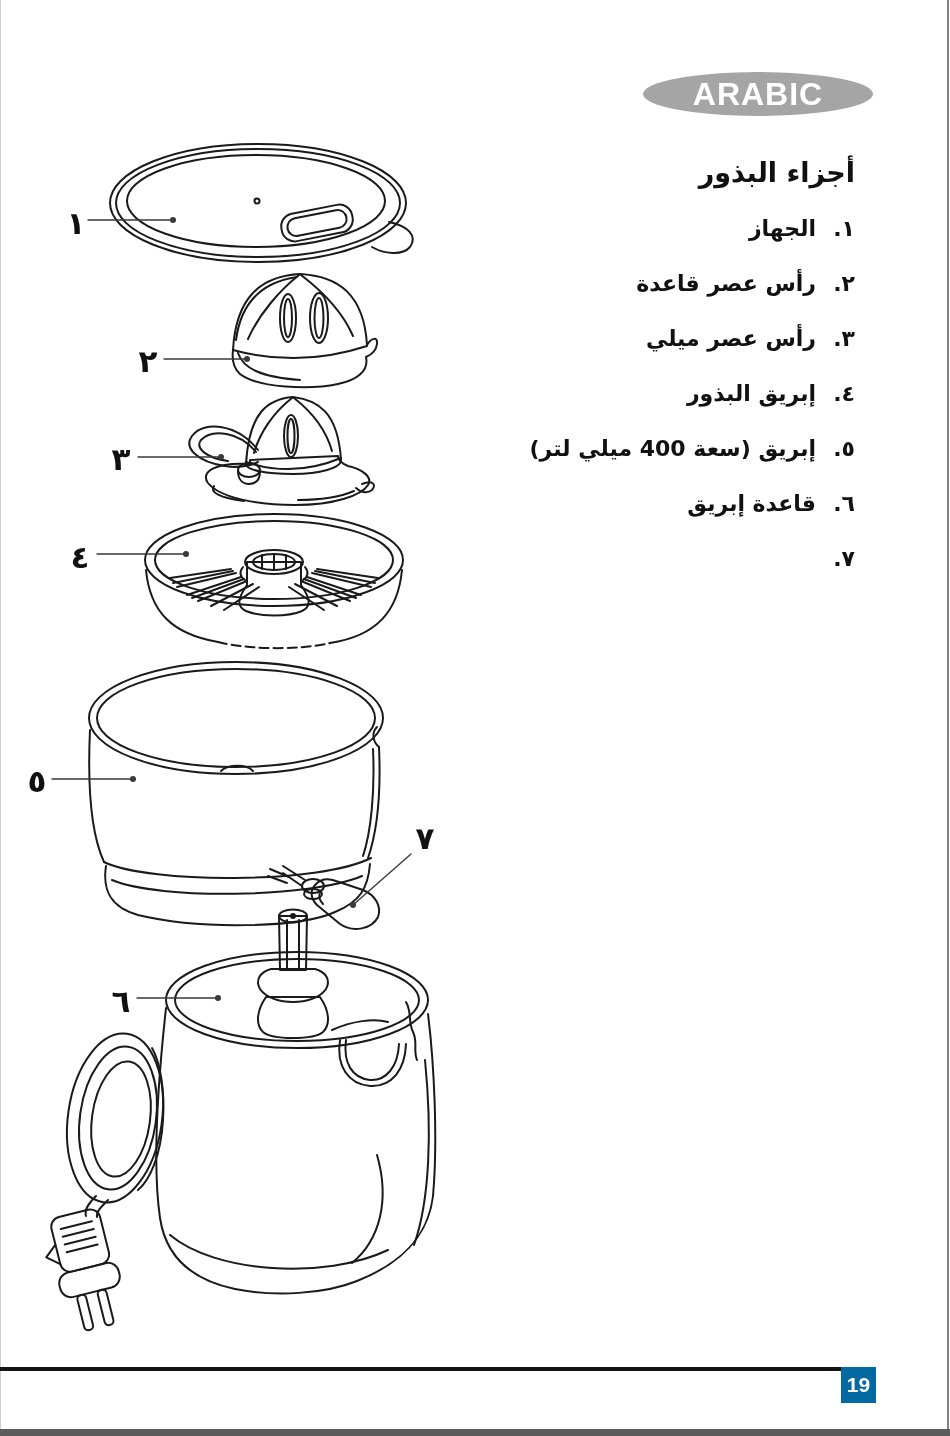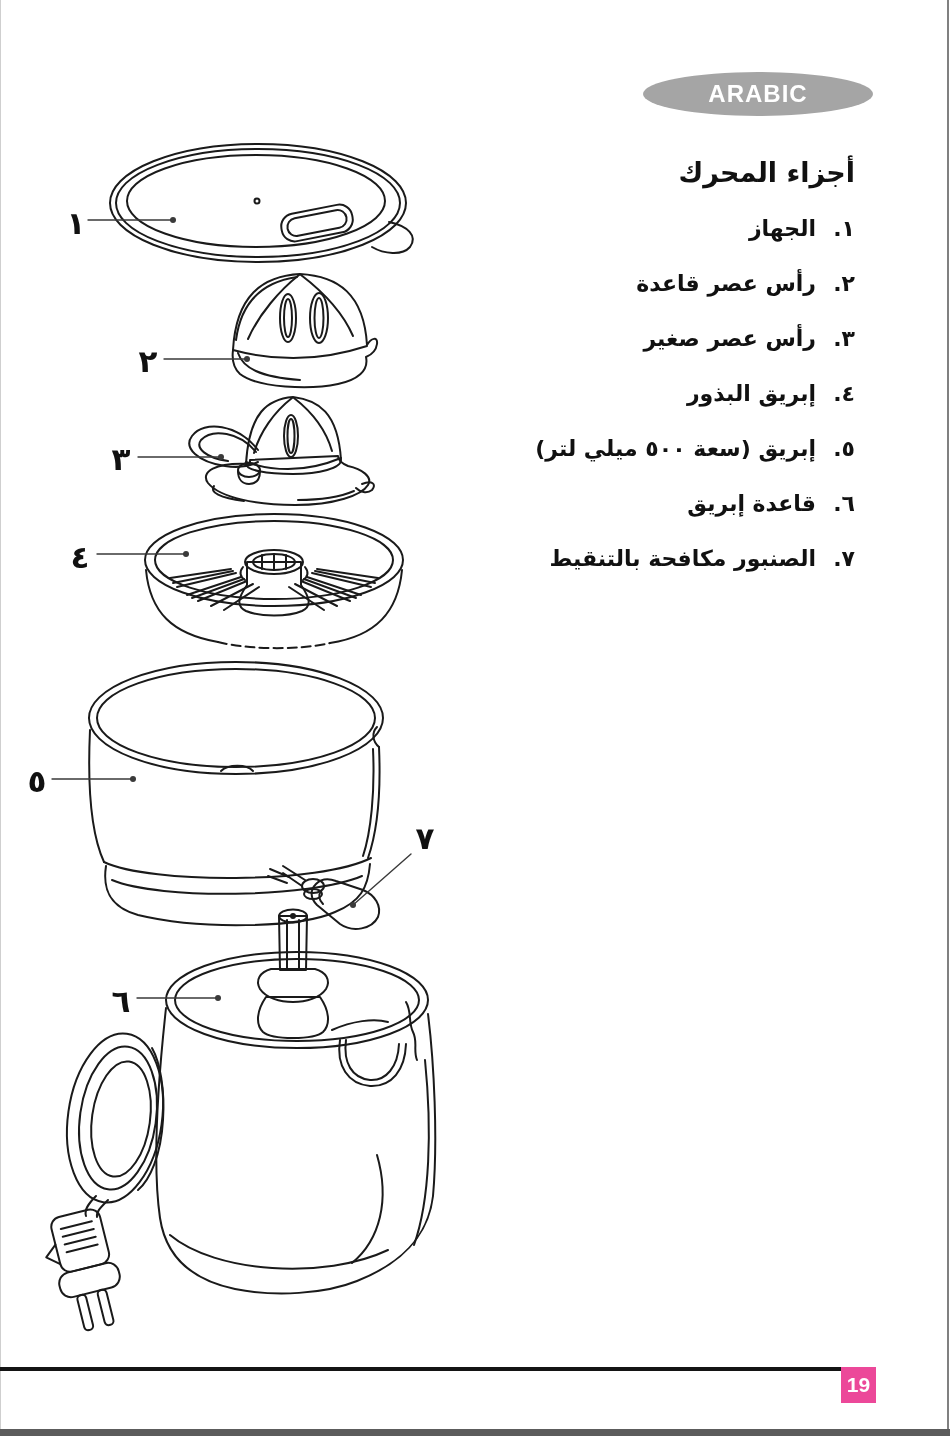--- a/index.html
+++ b/index.html
@@ -9,21 +9,21 @@
   }
   .edge-left{position:absolute;left:0;top:0;bottom:0;width:1px;background:#cfcfcf;}
   .edge-right{position:absolute;right:1px;top:0;bottom:0;width:2px;background:#808080;}
   .badge{
     position:absolute;left:643px;top:72px;width:230px;height:44px;
     background:#a5a5a5;border-radius:50%;
     display:flex;align-items:center;justify-content:center;
   }
   .badge span{
     font-family:"Liberation Sans","DejaVu Sans",sans-serif;
-    font-weight:bold;font-size:24px;color:#fff;letter-spacing:1px;
+    font-weight:bold;font-size:32px;color:#fff;letter-spacing:1px;
   }
   .heading{
     position:absolute;right:95px;top:156px;margin:0;
     direction:rtl;text-align:right;
     font-size:27px;font-weight:bold;line-height:34px;
   }
   .parts-list{
     position:absolute;right:95px;top:216px;margin:0;padding:0;list-style:none;
     direction:rtl;text-align:right;
   }
@@ -38,68 +38,67 @@
     fill:none;stroke:#1a1a1a;stroke-width:2;stroke-linecap:round;stroke-linejoin:round;
   }
   .diagram .leader{stroke:#3a3a3a;stroke-width:1.4;}
   .diagram .dot{fill:#3a3a3a;stroke:none;}
   .diagram .callout-num{
     fill:#111;stroke:none;font-family:"DejaVu Sans",sans-serif;
     font-weight:bold;font-size:31px;text-anchor:middle;
   }
   .footer-rule{position:absolute;left:0;top:1367px;width:876px;height:4px;background:#141414;}
   .page-num{
-    position:absolute;left:841px;top:1367px;width:35px;height:36px;background:#ec4899;
+    position:absolute;left:841px;top:1367px;width:35px;height:36px;background:#0369a1;
     color:#fff;font-family:"Liberation Sans","DejaVu Sans",sans-serif;
     font-weight:bold;font-size:21px;display:flex;align-items:center;justify-content:center;
   }
   .footer-bar{position:absolute;left:0;right:0;bottom:0;height:7px;background:#5c5c5c;}
 </style>
 </head>
 <body>
 
 <div class="page">
 
   <div class="edge-left"></div>
   <div class="edge-right"></div>
 
   <div class="badge">
     <span>ARABIC</span>
   </div>
 
-  <h1 class="heading" dir="rtl">أجزاء المحرك</h1>
+  <h1 class="heading" dir="rtl">أجزاء البذور</h1>
 
   <ul class="parts-list" dir="rtl">
     <li>
       <span class="num">١.</span>
       <span class="lbl">الجهاز</span>
     </li>
     <li>
       <span class="num">٢.</span>
       <span class="lbl">رأس عصر قاعدة</span>
     </li>
     <li>
       <span class="num">٣.</span>
-      <span class="lbl">رأس عصر صغير</span>
+      <span class="lbl">رأس عصر ميلي</span>
     </li>
     <li>
       <span class="num">٤.</span>
       <span class="lbl">إبريق البذور</span>
     </li>
     <li>
       <span class="num">٥.</span>
-      <span class="lbl">إبريق (سعة ٥٠٠ ميلي لتر)</span>
+      <span class="lbl">إبريق (سعة 400 ميلي لتر)</span>
     </li>
     <li>
       <span class="num">٦.</span>
       <span class="lbl">قاعدة إبريق</span>
     </li>
     <li>
       <span class="num">٧.</span>
-      <span class="lbl">الصنبور مكافحة بالتنقيط</span>
     </li>
   </ul>
 
   <svg class="diagram" width="480" height="1350" viewBox="0 0 480 1350" xmlns="http://www.w3.org/2000/svg">
 
     <g>
       <path d="M389,222 C408,226 418,236 410,247 C402,256 384,254 372,247"></path>
       <ellipse cx="258" cy="203" rx="148" ry="59" fill="#fff"></ellipse>
       <ellipse cx="258" cy="203" rx="142" ry="54"></ellipse>
       <ellipse cx="256" cy="201" rx="129" ry="46"></ellipse>

